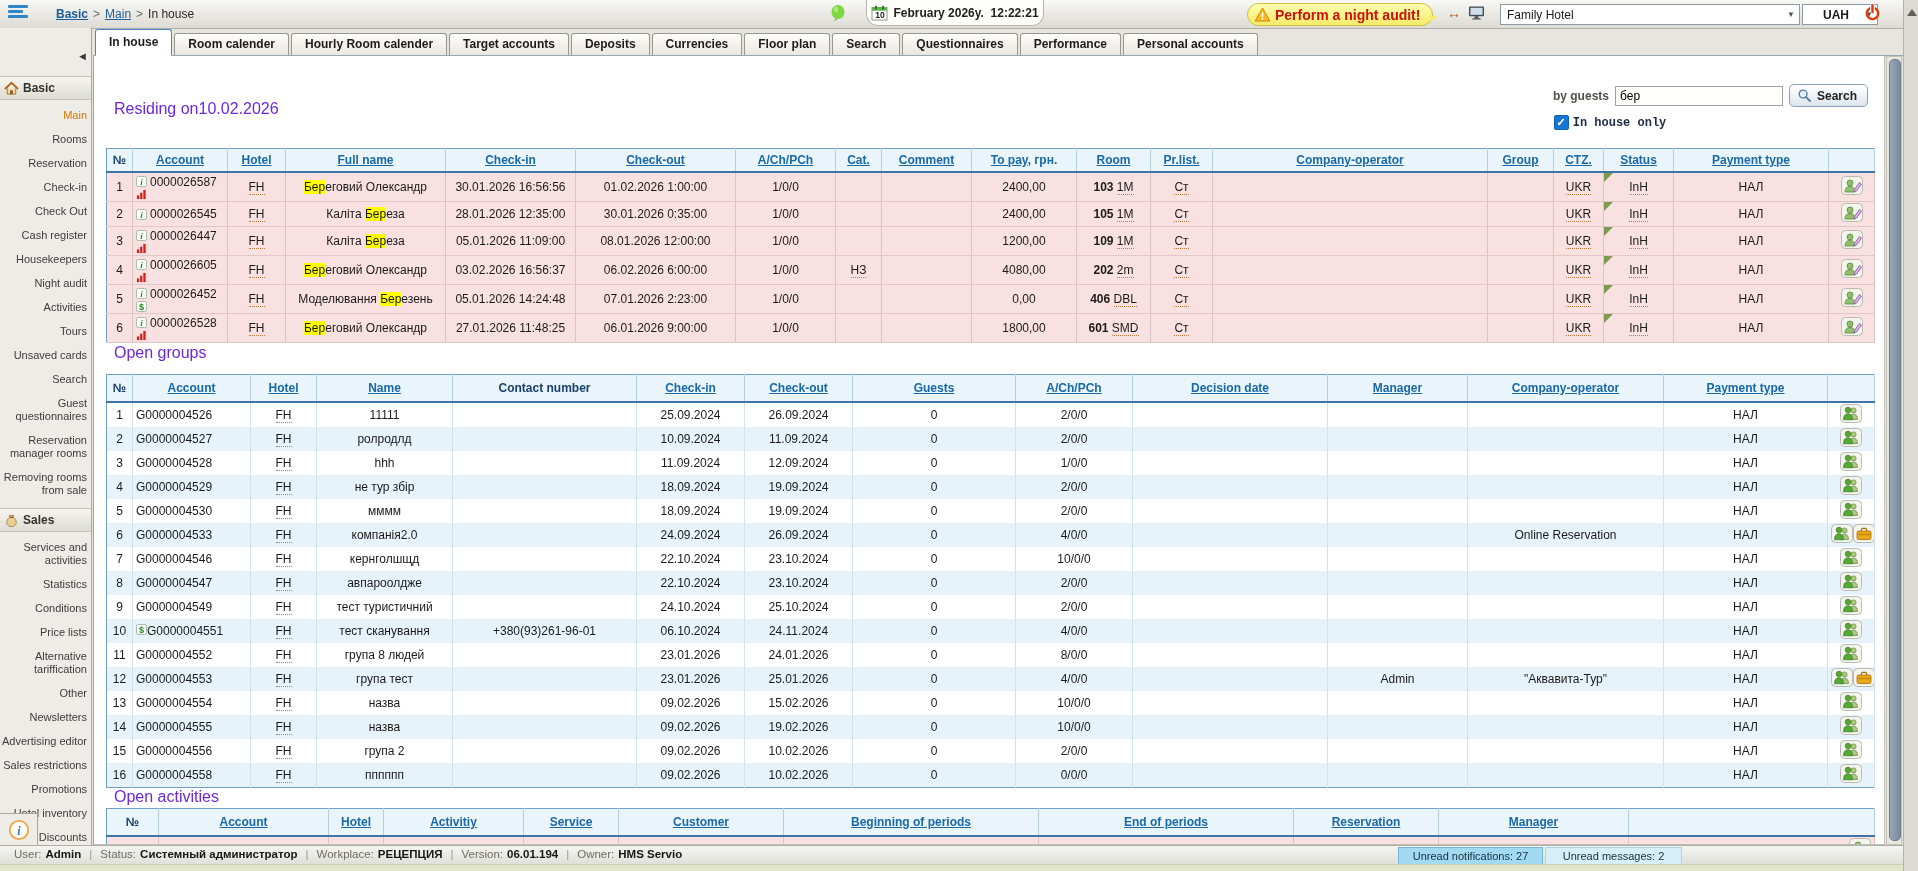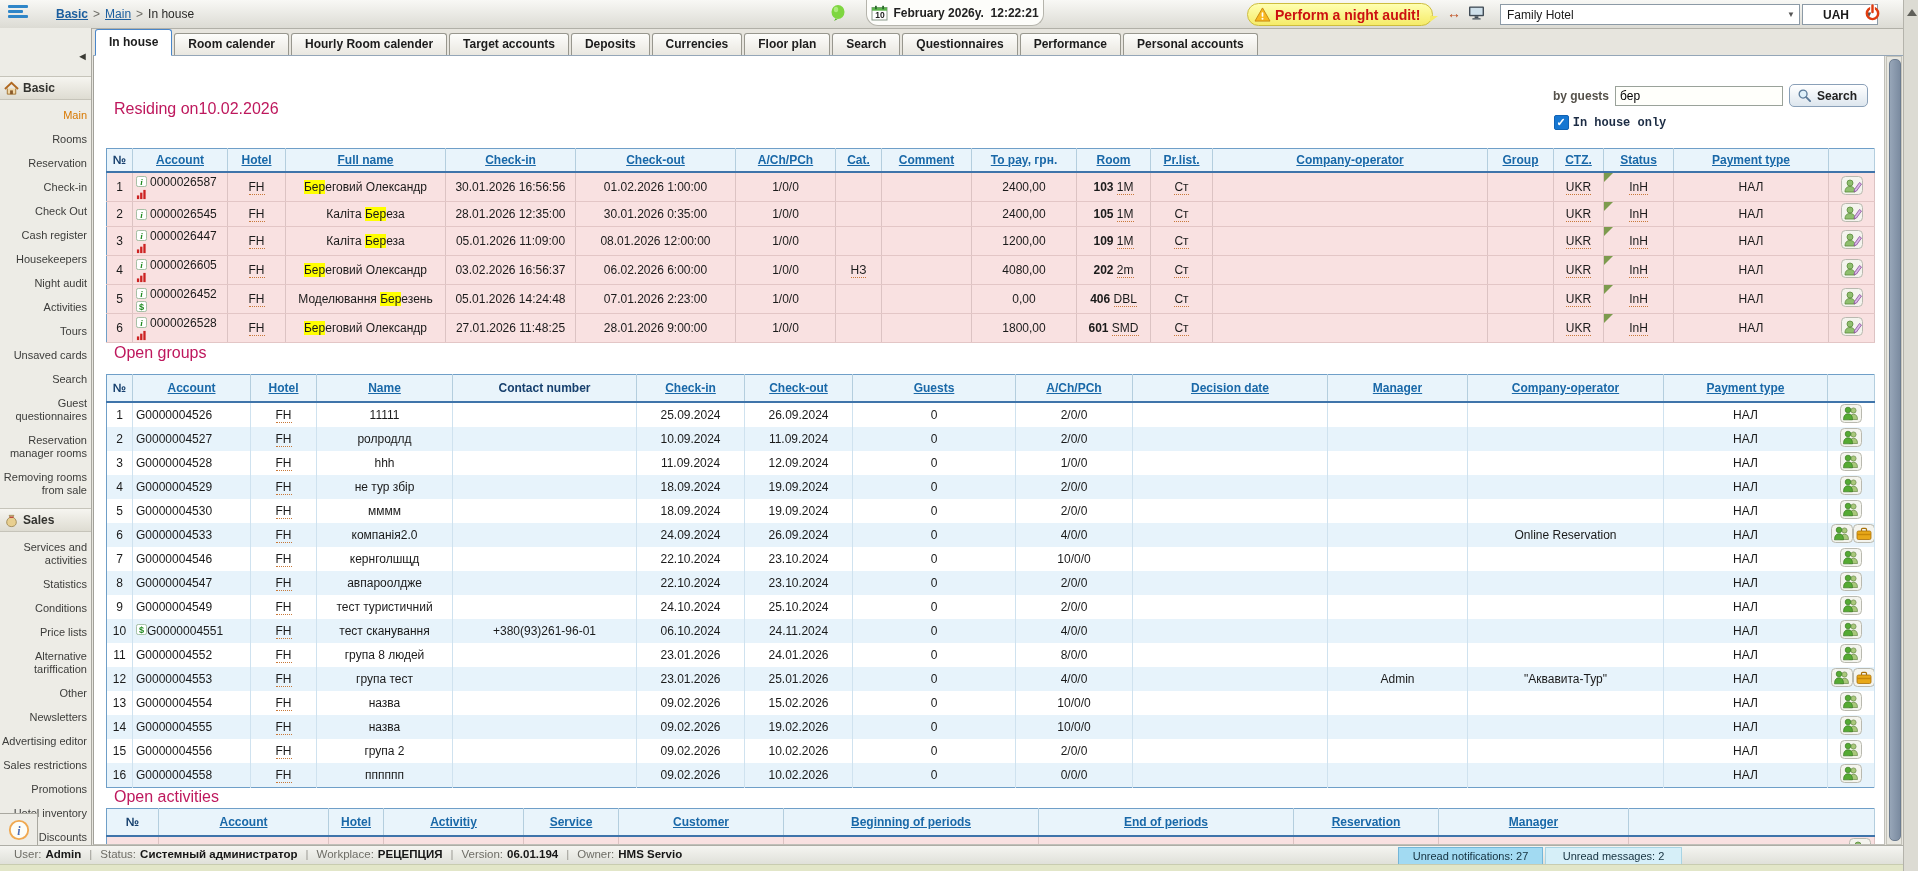--- a/index.html
+++ b/index.html
@@ -60,21 +60,21 @@
   .tab{height:21px;line-height:21px;padding:0 13px;background:linear-gradient(#fdfdfb,#e9e7e0);
     border:1px solid #98978e;border-bottom:none;border-radius:3px 3px 0 0;font-weight:bold;font-size:12px;color:#1c1c1c;
     white-space:nowrap;cursor:pointer;}
   .tab.active{height:25px;line-height:25px;background:#fff;border:1px solid #4a86c8;border-bottom:1px solid #fff;
     margin-bottom:-1px;position:relative;z-index:2;}
 
   
   .content{position:absolute;top:56px;left:93px;width:1792px;height:789px;background:#fff;
     border-left:1px solid #a2a19a;border-right:1px solid #c0bfb8;border-bottom:1px solid #c0bfb8;box-sizing:border-box;overflow:hidden;}
   .content>*{position:absolute;}
-  .stitle{font-size:16px;font-weight:normal;color:#be185d;margin:0;white-space:nowrap;}
+  .stitle{font-size:16px;font-weight:normal;color:#6d28d9;margin:0;white-space:nowrap;}
   .t-res{top:44px;left:20px;}
   .t-og{top:288px;left:20px;}
   .t-oa{top:732px;left:20px;}
 
   .searcharea{top:28px;right:16px;width:420px;}
   .srow{display:flex;align-items:center;justify-content:flex-end;gap:6px;}
   .bylabel{font-weight:bold;color:#55514a;}
   .ginput{width:158px;height:16px;border:1px solid #9aa29a;font-size:12px;padding:1px 4px;font-family:"Liberation Sans",sans-serif;background:#fffffb;}
   .sbtn{display:flex;align-items:center;gap:5px;height:23px;padding:0 10px 0 7px;font-family:"Liberation Sans",sans-serif;
     font-size:12px;font-weight:bold;color:#222;background:linear-gradient(#ffffff,#dde6ee);
@@ -583,21 +583,21 @@
                       <rect x="1" y="7" width="2.5" height="4" fill="#cc2222"></rect>
                       <rect x="4.5" y="4" width="2.5" height="7" fill="#cc2222"></rect>
                       <rect x="8" y="1" width="2.5" height="10" fill="#cc2222"></rect>
                     </svg>
                   </span>
                 </div>
               </td>
               <td><span class="dot">FH</span></td>
               <td><span class="ymark">Бер</span><span>еговий Олександр</span></td>
               <td>27.01.2026 11:48:25</td>
-              <td>28.01.2026 9:00:00</td>
+              <td>06.01.2026 9:00:00</td>
               <td>1/0/0</td>
               <td></td>
               <td></td>
               <td>1800,00</td>
               <td><b>601</b> <span class="dot">SMD</span></td>
               <td><span class="dot">Ст</span></td>
               <td></td>
               <td></td>
               <td><span class="dot">UKR</span></td>
               <td class="st"><span class="dot">InH</span></td>

